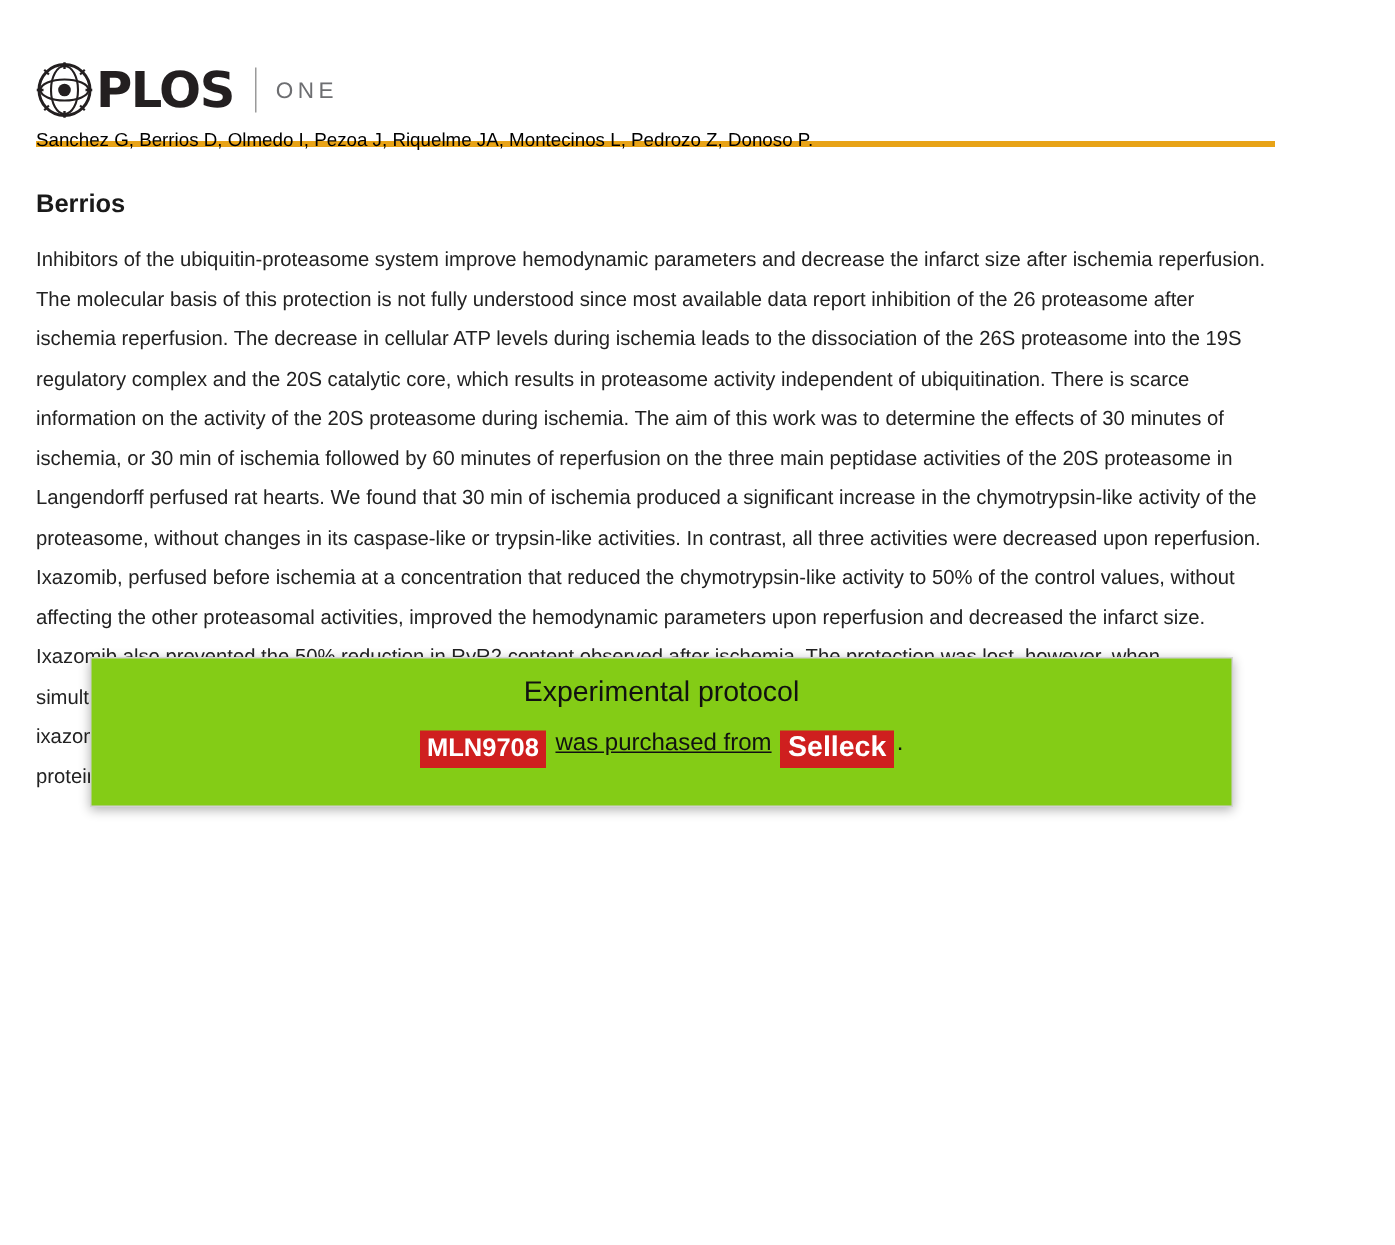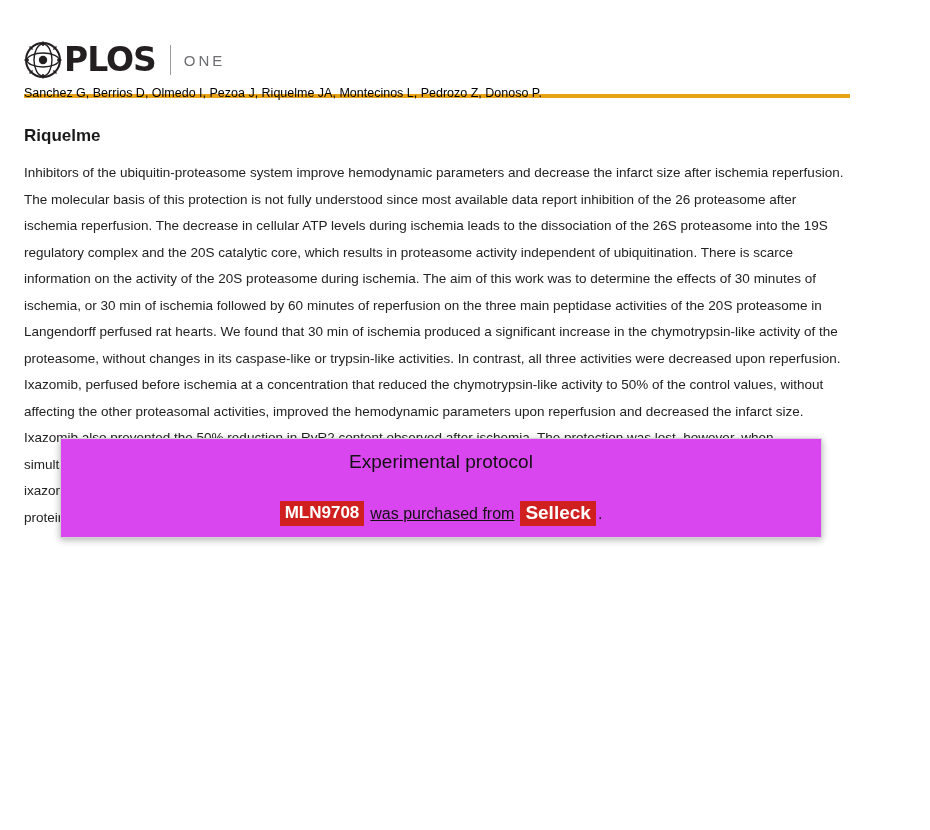--- a/index.html
+++ b/index.html
@@ -102,38 +102,38 @@
     max-width: 828px;
   }
 
   
   .overlay {
     position: absolute;
     left: 60px;
     top: 438px;
     width: 762px;
     height: 100px;
-    background: #d946ef;
+    background: #84cc16;
     border: 1px solid #d2d2d2;
     box-shadow: 0 2px 7px rgba(0,0,0,0.30);
     box-sizing: border-box;
     z-index: 10;
   }
   .overlay-title {
     text-align: center;
     font-size: 19px;
     color: #111111;
     margin-top: 12px;
     font-family: "Liberation Sans", sans-serif;
   }
   .overlay-line {
     display: flex;
-    align-items: center;
+    align-items: flex-start;
     justify-content: center;
-    margin-top: 28px;
+    margin-top: 14px;
     font-size: 16px;
     color: #111111;
   }
   .hl {
     background: #cf1f1f;
     color: #ffffff;
     font-weight: bold;
     padding: 2px 5px 3px 5px;
     line-height: 20px;
     display: inline-block;
@@ -174,21 +174,21 @@
       <div class="logo-text">PLOS</div>
       <div class="logo-divider"></div>
       <div class="logo-sub">ONE</div>
     </div>
     <div class="rule"></div>
   </div>
 
 
   <div class="authors">Sanchez G, Berrios D, Olmedo I, Pezoa J, Riquelme JA, Montecinos L, Pedrozo Z, Donoso P.</div>
 
-  <div class="section-heading">Riquelme</div>
+  <div class="section-heading">Berrios</div>
   <div class="abstract">Inhibitors of the ubiquitin-proteasome system improve hemodynamic parameters and decrease the infarct size after ischemia reperfusion. The molecular basis of this protection is not fully understood since most available data report inhibition of the 26 proteasome after ischemia reperfusion. The decrease in cellular ATP levels during ischemia leads to the dissociation of the 26S proteasome into the 19S regulatory complex and the 20S catalytic core, which results in proteasome activity independent of ubiquitination. There is scarce information on the activity of the 20S proteasome during ischemia. The aim of this work was to determine the effects of 30 minutes of ischemia, or 30 min of ischemia followed by 60 minutes of reperfusion on the three main peptidase activities of the 20S proteasome in Langendorff perfused rat hearts. We found that 30 min of ischemia produced a significant increase in the chymotrypsin-like activity of the proteasome, without changes in its caspase-like or trypsin-like activities. In contrast, all three activities were decreased upon reperfusion. Ixazomib, perfused before ischemia at a concentration that reduced the chymotrypsin-like activity to 50% of the control values, without affecting the other proteasomal activities, improved the hemodynamic parameters upon reperfusion and decreased the infarct size. Ixazomib also prevented the 50% reduction in RyR2 content observed after ischemia. The protection was lost, however, when simultaneous inhibition of chymotrypsin-like and caspase-like activities of the proteasome was achieved at higher concentration of ixazomib. Our results suggest that selective inhibition of chymotrypsin-like activity of the proteasome during ischemia preserves key proteins for cardiomyocyte function and exerts a positive impact on cardiac performance after reperfusion.</div>
 
   <div class="overlay">
     <div class="overlay-title">Experimental protocol</div>
     <div class="overlay-line">
       <span class="hl hl-a">MLN9708</span>
       <span class="mid-text">was purchased from</span>
       <span class="hl hl-b">Selleck</span>
       <span class="period">.</span>
     </div>

